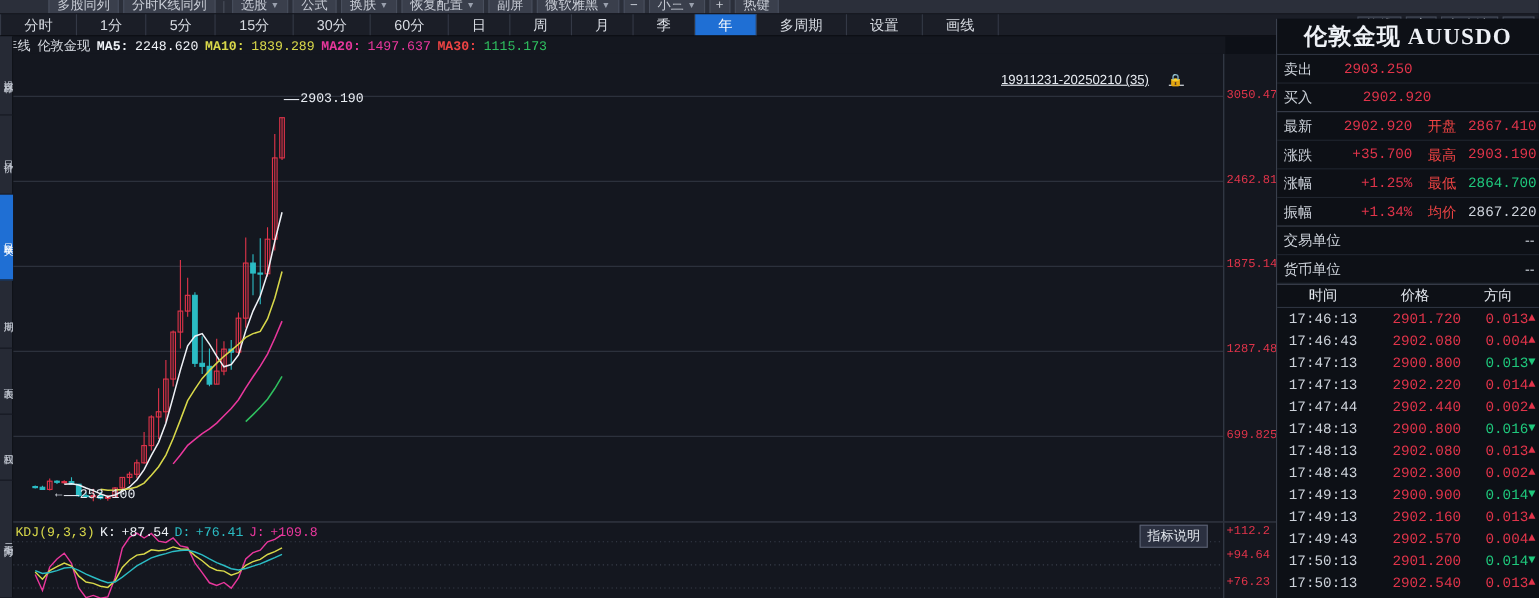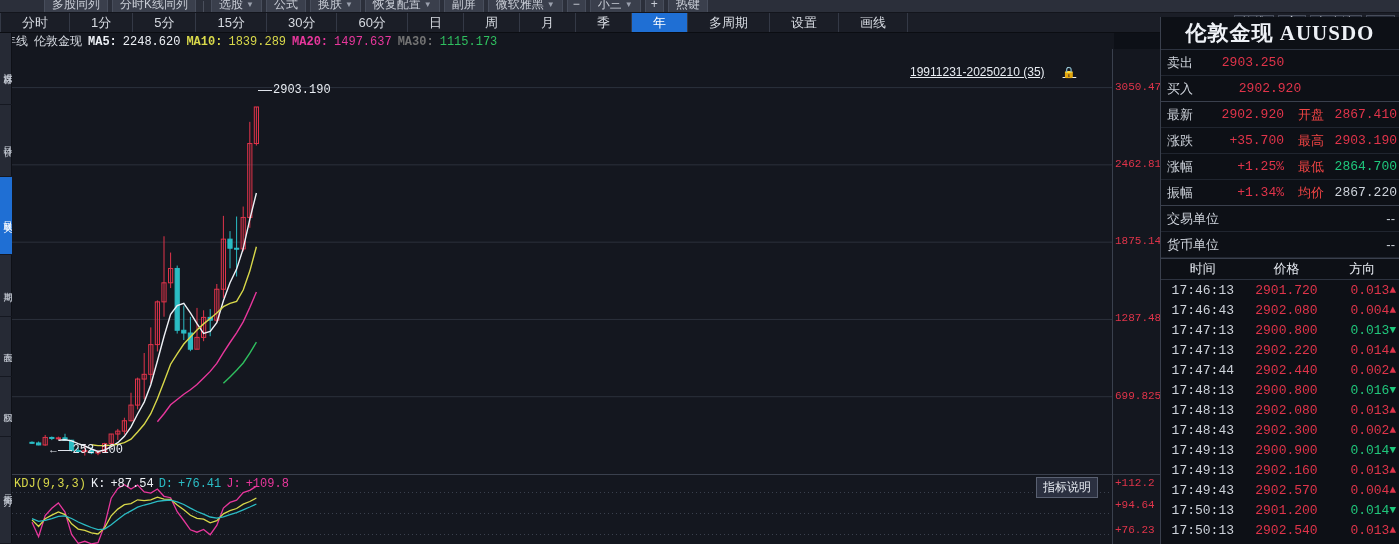--- a/index.html
+++ b/index.html
@@ -150,21 +150,21 @@
 
   
   .tk-head{
     display:flex; height:22px; align-items:center;
     border-top:1px solid #3a404d; border-bottom:1px solid #2d3340;
     font-size:13px; color:#e6eaf1;
   }
   .tk-row{ display:flex; height:20px; align-items:center; font-size:13px;
     font-family:"Liberation Mono", monospace; }
   .tk-c1{ width:84px; text-align:center; color:#cdd2da; }
-  .tk-c2{ width:84px; text-align:center; color:#e0344a; }
+  .tk-c2{ width:84px; text-align:right; color:#e0344a; }
   .tk-c3{ width:71px; text-align:right; padding-right:3px; display:flex;
           justify-content:flex-end; align-items:center; gap:0px; }
   .tk-head .tk-c1,.tk-head .tk-c2,.tk-head .tk-c3{
     color:#e6eaf1; font-family:"Liberation Sans",sans-serif; text-align:center;
     justify-content:center; }
   .arw{ font-size:11px; }
 
   svg{ display:block; }
 </style>
 </head>
@@ -245,21 +245,21 @@
   <div class="ma-row">
     <span class="lbl">年线</span>
     <span class="lbl">伦敦金现</span>
     <span id="maItems" style="display:flex;gap:6px">
         <span class="ma-k" style="color: rgb(238, 241, 246);">MA5:</span>
         <span class="ma-v" style="color: rgb(238, 241, 246);">2248.620</span>
         <span class="ma-k" style="color: rgb(216, 216, 74);">MA10:</span>
         <span class="ma-v" style="color: rgb(216, 216, 74);">1839.289</span>
         <span class="ma-k" style="color: rgb(232, 55, 156);">MA20:</span>
         <span class="ma-v" style="color: rgb(232, 55, 156);">1497.637</span>
-        <span class="ma-k" style="color: #737373;">MA30:</span>
+        <span class="ma-k" style="color: #ef4444;">MA30:</span>
         <span class="ma-v" style="color: rgb(47, 191, 95);">1115.173</span>
       </span>
   </div>
 
   <div class="lsb" id="leftSidebar">
       <div class="lsb-tab" style="height: 72px;">目标浮没</div>
       <div class="lsb-tab" style="height: 72px;">价计目</div>
       <div class="lsb-tab active" style="height: 78px;">关联目</div>
       <div class="lsb-tab" style="height: 62px;">周期</div>
       <div class="lsb-tab" style="height: 60px;">面表</div>

